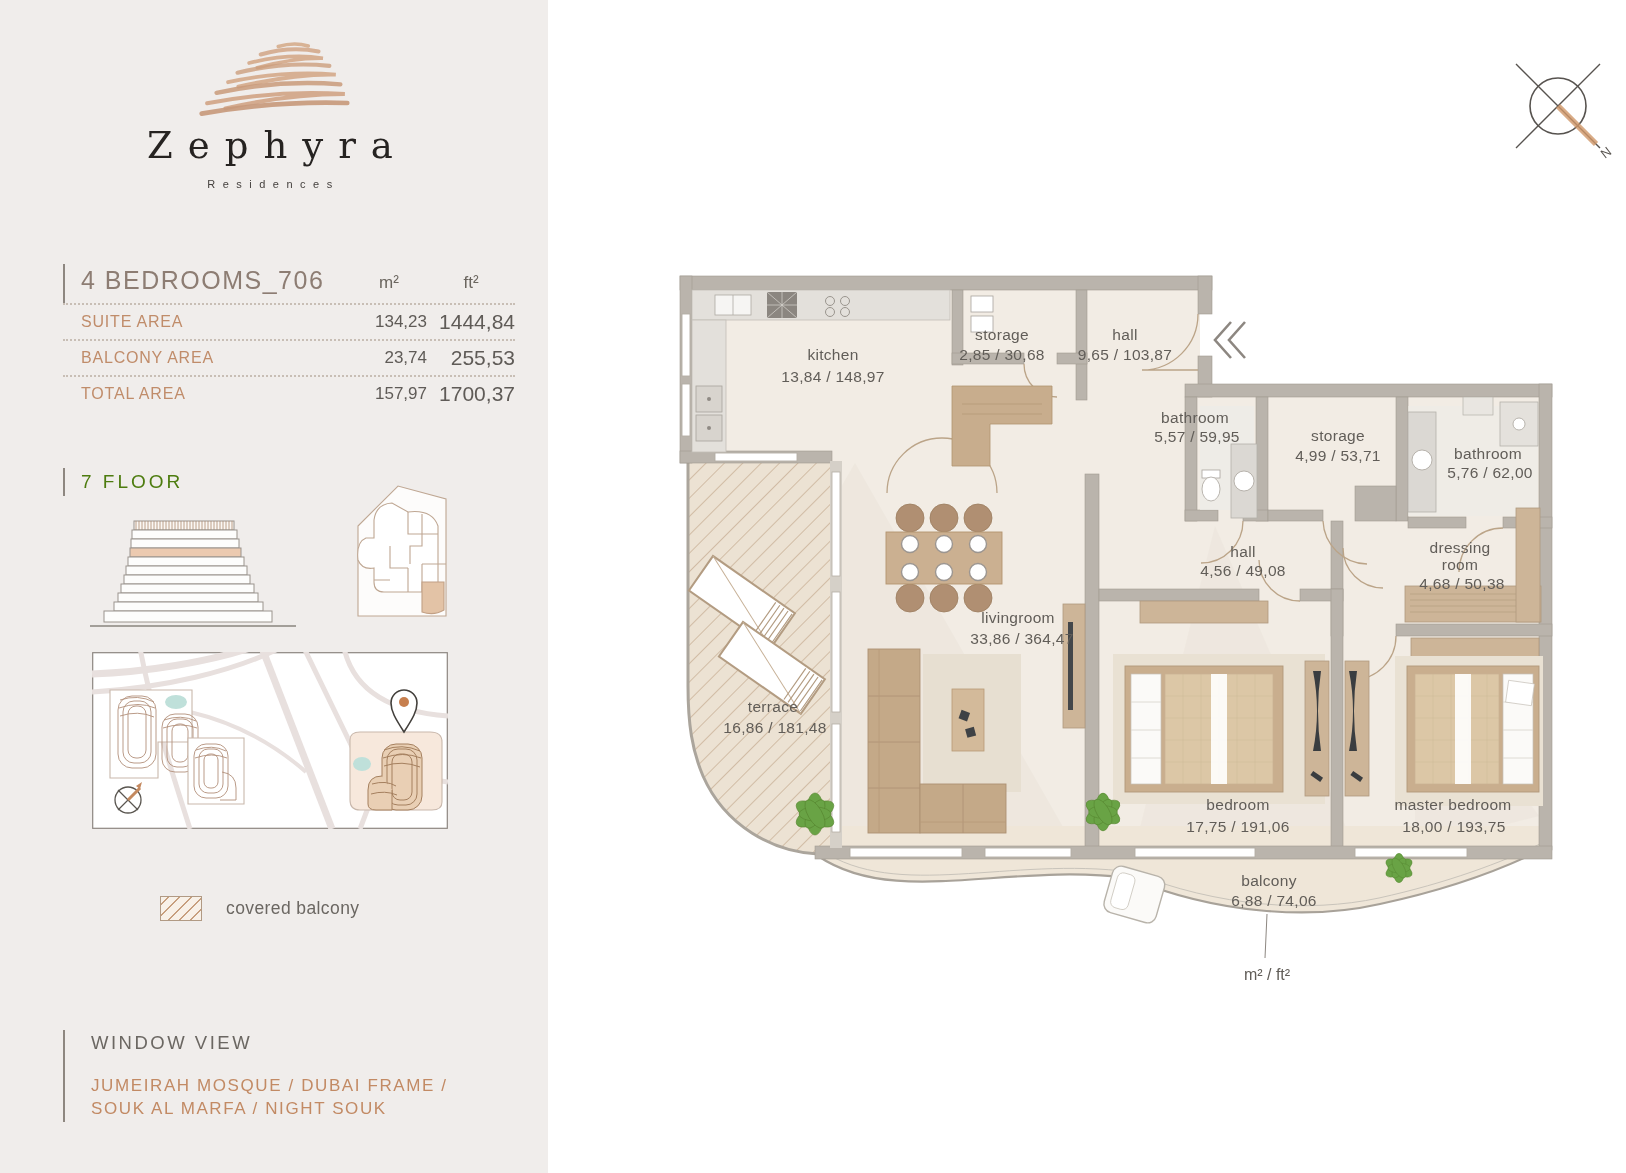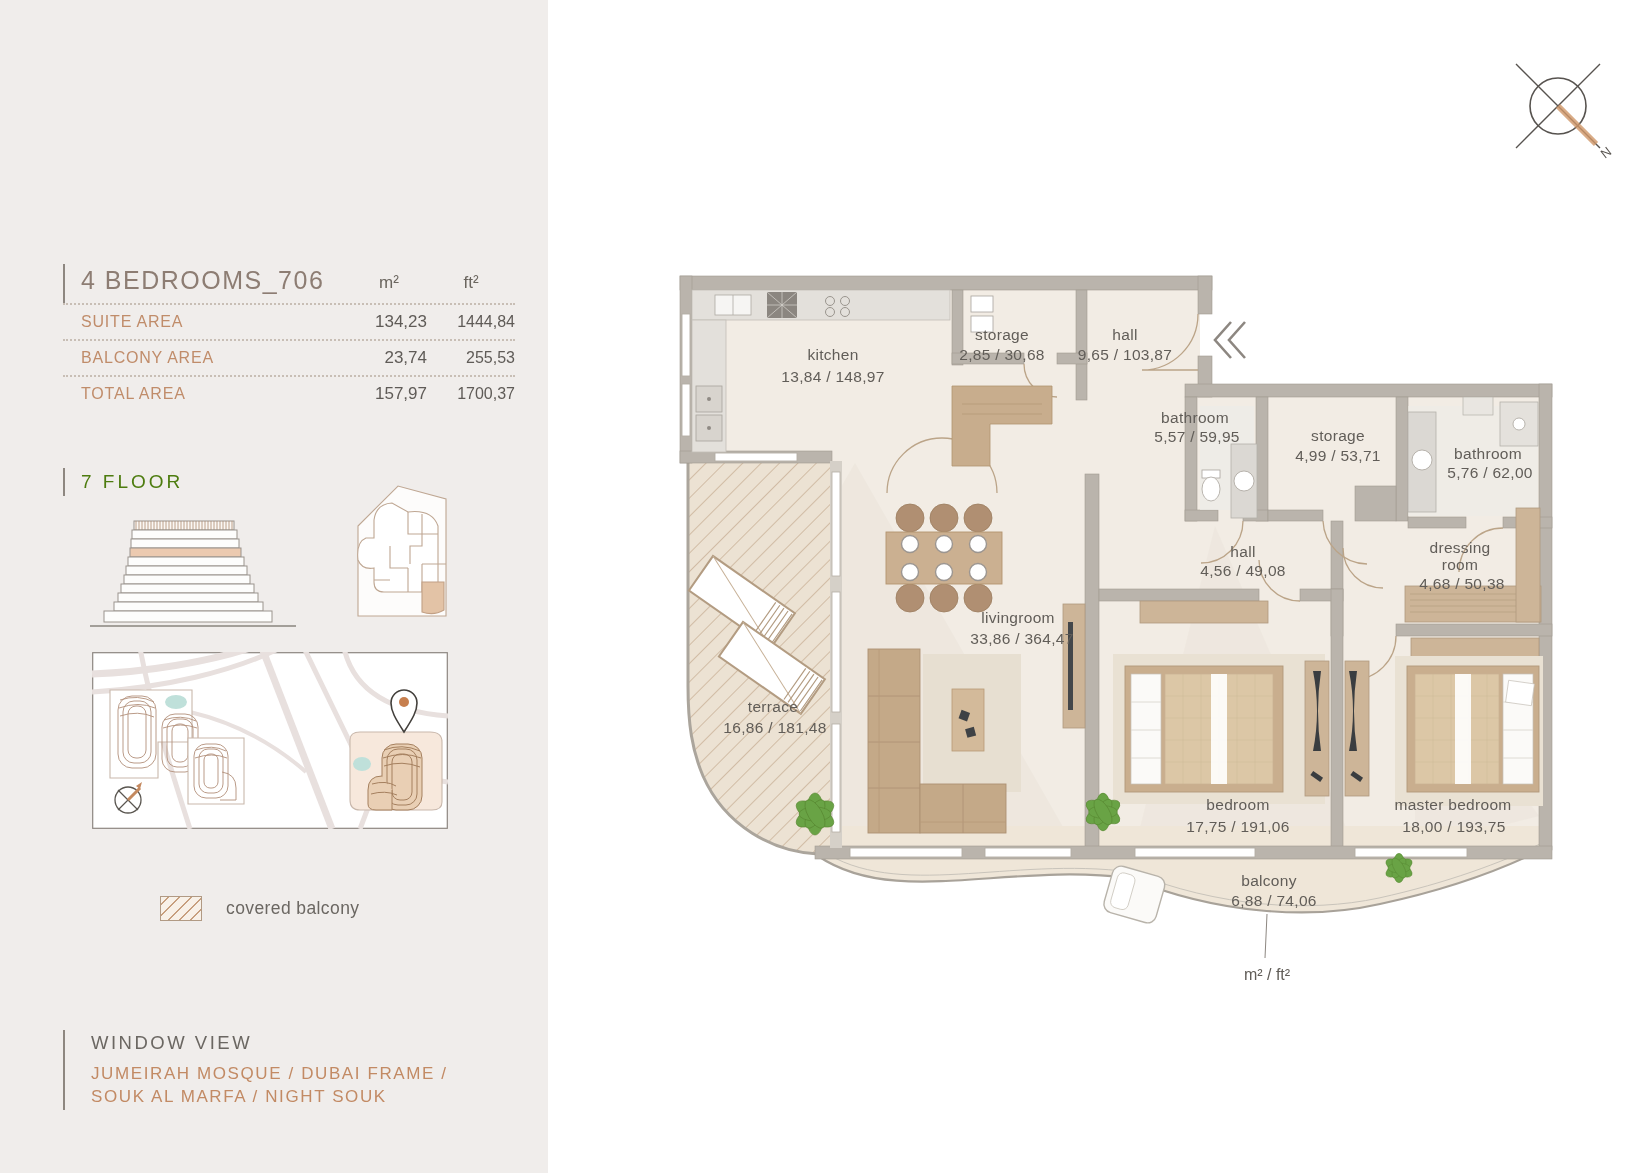--- a/index.html
+++ b/index.html
@@ -31,21 +31,21 @@
   .at-title{font-size:25px;color:#8d7d73;letter-spacing:1.5px;flex:1;}
   .at-colhead{font-size:17px;color:#6b665f;width:76px;text-align:center;padding-bottom:2px;}
   .at-colhead.ft{width:88px;}
   .at-row{
     display:flex;align-items:center;height:34px;padding-left:18px;
     border-top:2px dotted #c8beb5;
   }
   .at-row:first-of-type{border-top:2px dotted #c8beb5;}
   .at-label{flex:1;font-size:16px;color:#c08c6a;letter-spacing:.8px;}
   .at-m2{width:76px;text-align:right;font-size:17px;color:#5f5b57;}
-  .at-ft2{width:88px;text-align:right;font-size:16px;color:#5f5b57;}
+  .at-ft2{width:88px;text-align:right;font-size:21px;color:#5f5b57;}
   
   .floor-head{
     position:absolute;left:63px;top:468px;
     border-left:2.5px solid #8e8780;padding:3px 0 3px 16px;
     font-size:19px;color:#4d7c0f;letter-spacing:3px;
   }
   .elev-svg{position:absolute;left:88px;top:518px;}
   .plate-svg{position:absolute;left:348px;top:478px;}
   .map-svg{position:absolute;left:92px;top:652px;}
   
@@ -55,35 +55,51 @@
     background:repeating-linear-gradient(-45deg,#f8f1e8 0 6.5px,#c79f7e 6.5px 8px);
   }
   .legend-label{margin-left:24px;font-size:17.5px;color:#6b6762;letter-spacing:.4px;}
   
   .window-view{
     position:absolute;left:63px;top:1030px;
     border-left:2.5px solid #8e8780;padding:2px 0 2px 26px;width:460px;
   }
   .wv-title{font-size:18.5px;color:#6b6762;letter-spacing:2.5px;}
   .wv-line{font-size:17px;color:#c28a64;letter-spacing:1.6px;line-height:23px;}
-  .wv-line.first{margin-top:8px;}
+  .wv-line.first{margin-top:20px;}
   
   .compass-svg{position:absolute;left:1492px;top:56px;}
   .plan-svg{position:absolute;left:655px;top:256px;}
   text.room-label, text.room-area{
     fill:#615d58;font-size:15.5px;letter-spacing:.3px;
     font-family:"Liberation Sans",sans-serif;text-anchor:middle;
   }
   text.unit-note{fill:#615d58;font-size:16px;text-anchor:middle;font-family:"Liberation Sans",sans-serif;}
 </style>
 </head>
 <body>
 
 <div class="sidebar">
 
+  <div class="logo-block">
+    <svg width="180" height="80" viewBox="0 0 180 80">
+      <g fill="none" stroke-linecap="round" transform="rotate(-3 90 40)">
+        <path d="M100 7 q 16 -4 30 1" stroke="#d4a886" stroke-width="3.5" opacity=".85"></path>
+        <path d="M82 14 q 30 -7 58 0" stroke="#cfa080" stroke-width="4" opacity=".8"></path>
+        <path d="M70 22 q 40 -8 74 -1 q -30 -2 -66 6" stroke="#d2a584" stroke-width="3.6" opacity=".85"></path>
+        <path d="M58 31 q 48 -9 92 -2" stroke="#cc9d7d" stroke-width="4.2" opacity=".8"></path>
+        <path d="M48 40 q 55 -9 108 -2 q -40 -3 -98 7" stroke="#d2a584" stroke-width="3.8" opacity=".85"></path>
+        <path d="M36 50 q 62 -10 124 -2" stroke="#c99a7a" stroke-width="4.4" opacity=".85"></path>
+        <path d="M26 60 q 70 -10 138 -2 q -55 -3 -120 8" stroke="#cf9f7f" stroke-width="4" opacity=".85"></path>
+        <path d="M20 70 q 75 -9 146 -3" stroke="#c7987a" stroke-width="4.6" opacity=".9"></path>
+      </g>
+    </svg>
+    <div class="logo-name">Zephyra</div>
+    <div class="logo-sub">Residences</div>
+  </div>
 
   <div class="area-table">
     <div class="at-title-row">
       <div class="at-title">4 BEDROOMS_706</div>
       <div class="at-colhead">m²</div>
       <div class="at-colhead ft">ft²</div>
     </div>
     <div class="at-row">
       <div class="at-label">SUITE AREA</div>
       <div class="at-m2">134,23</div>

